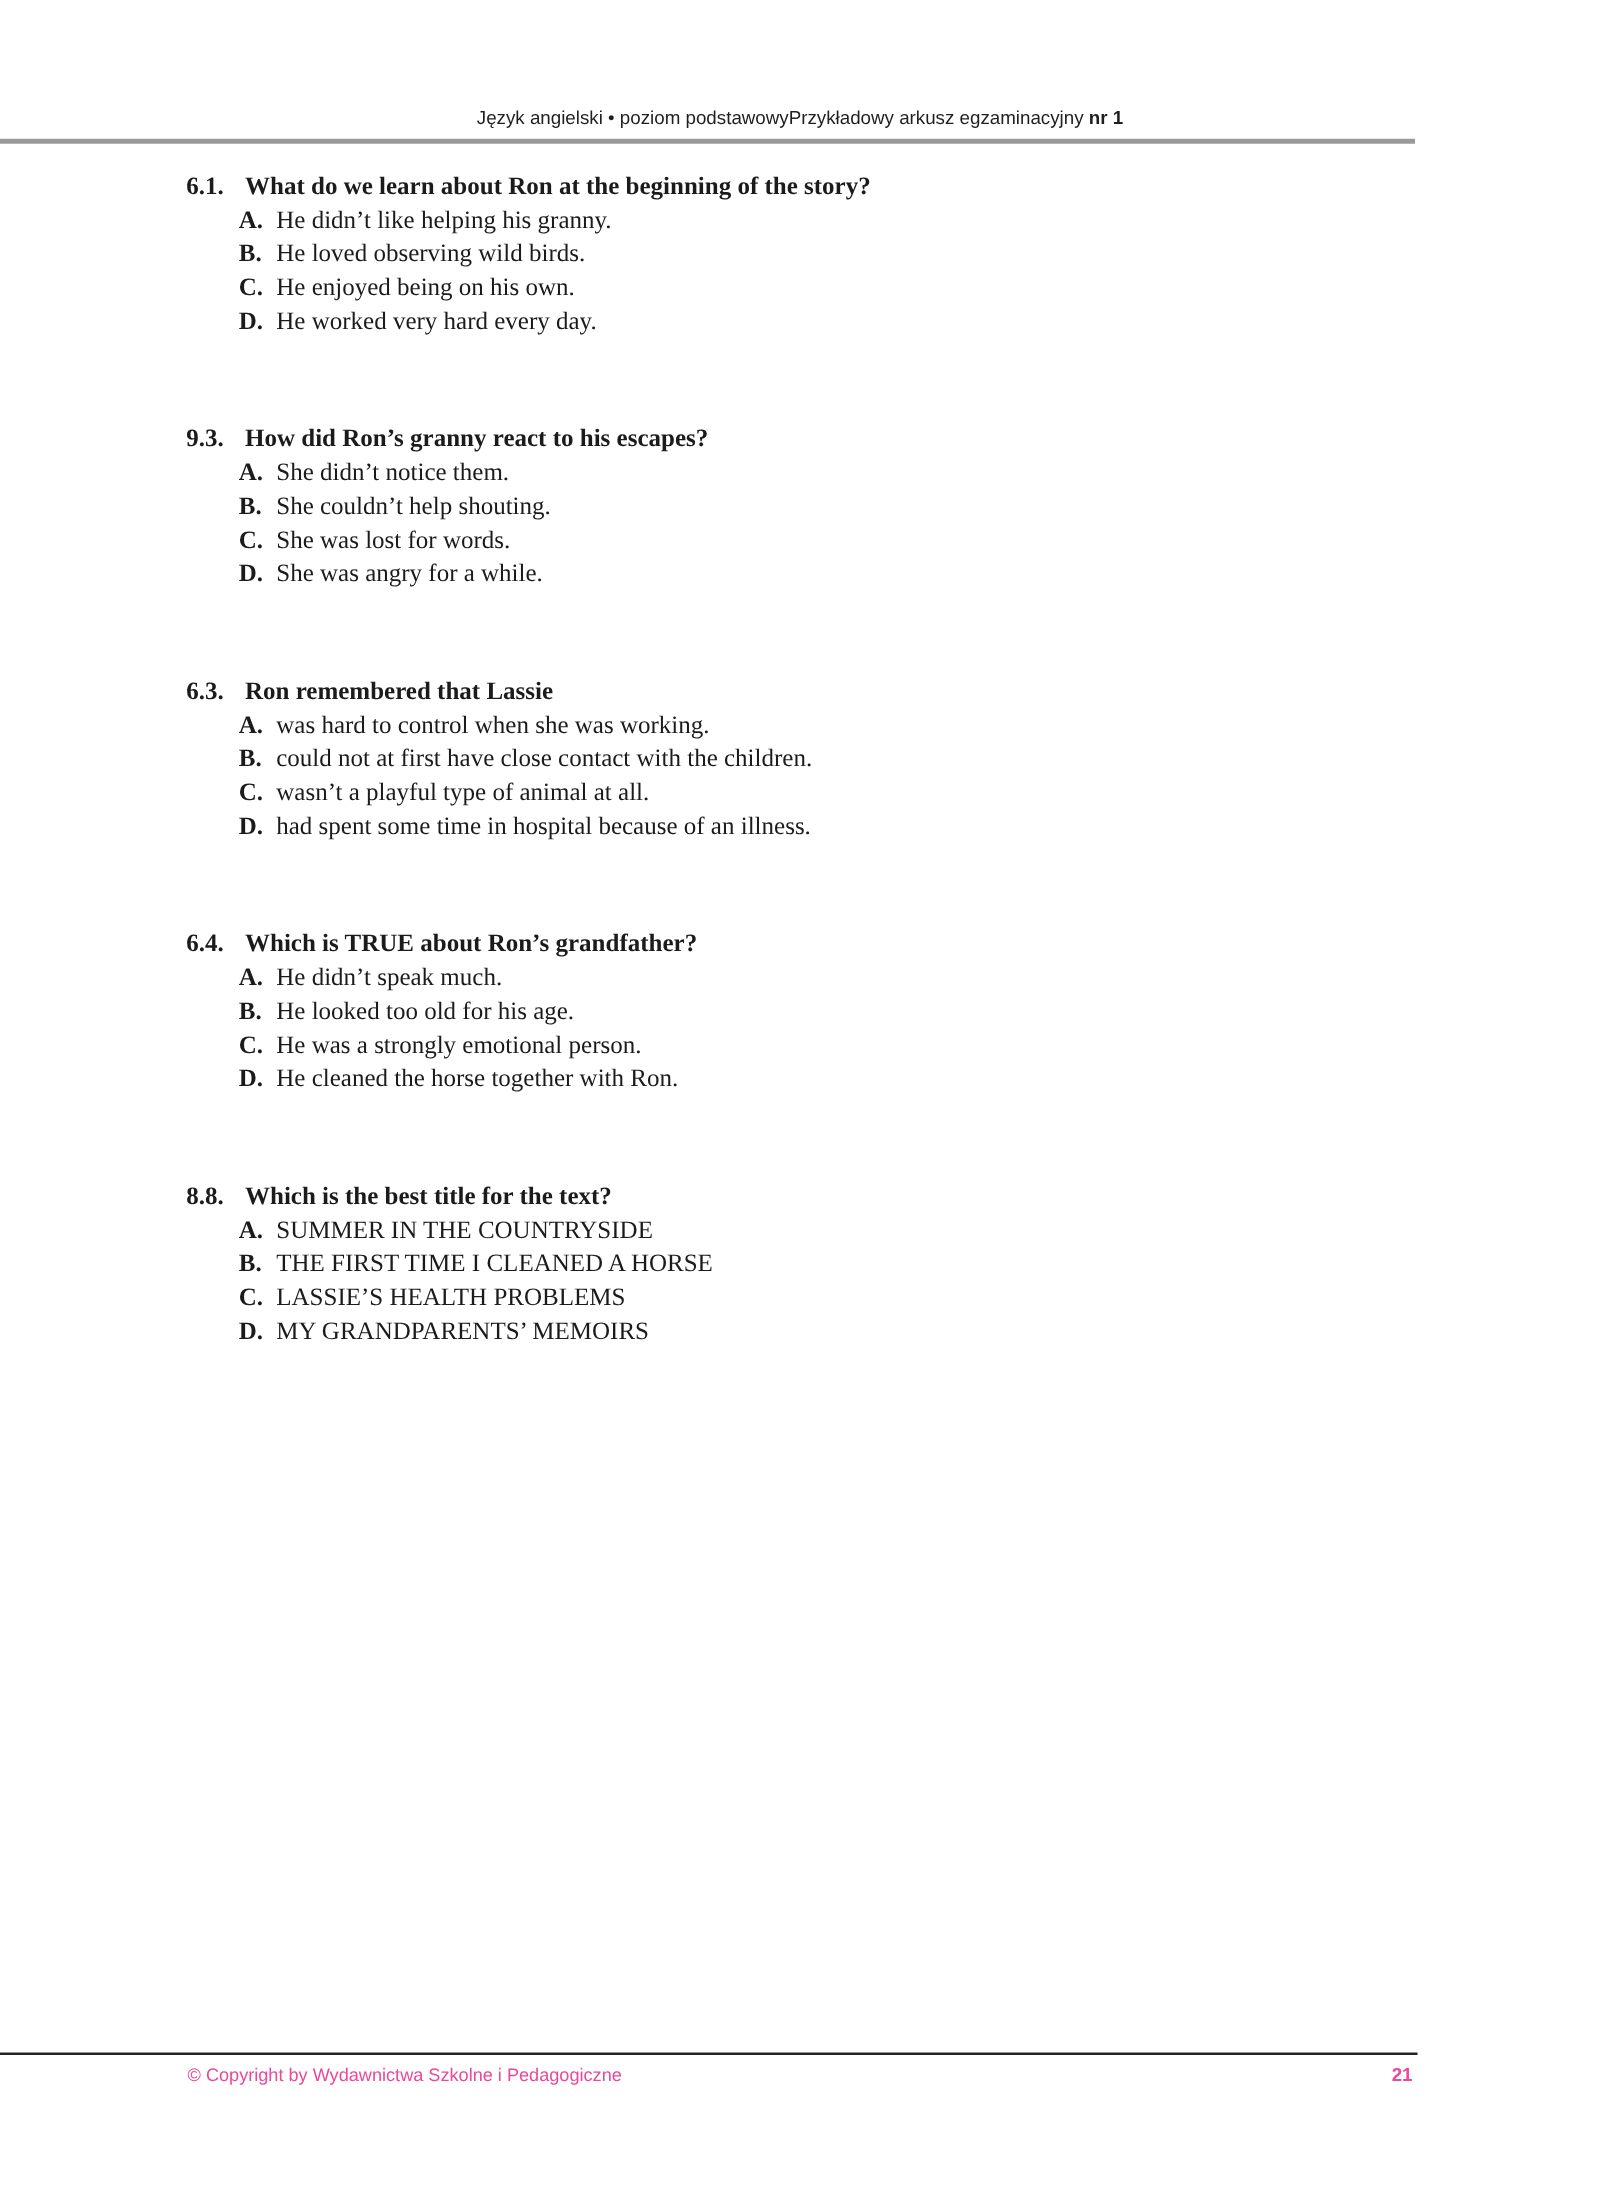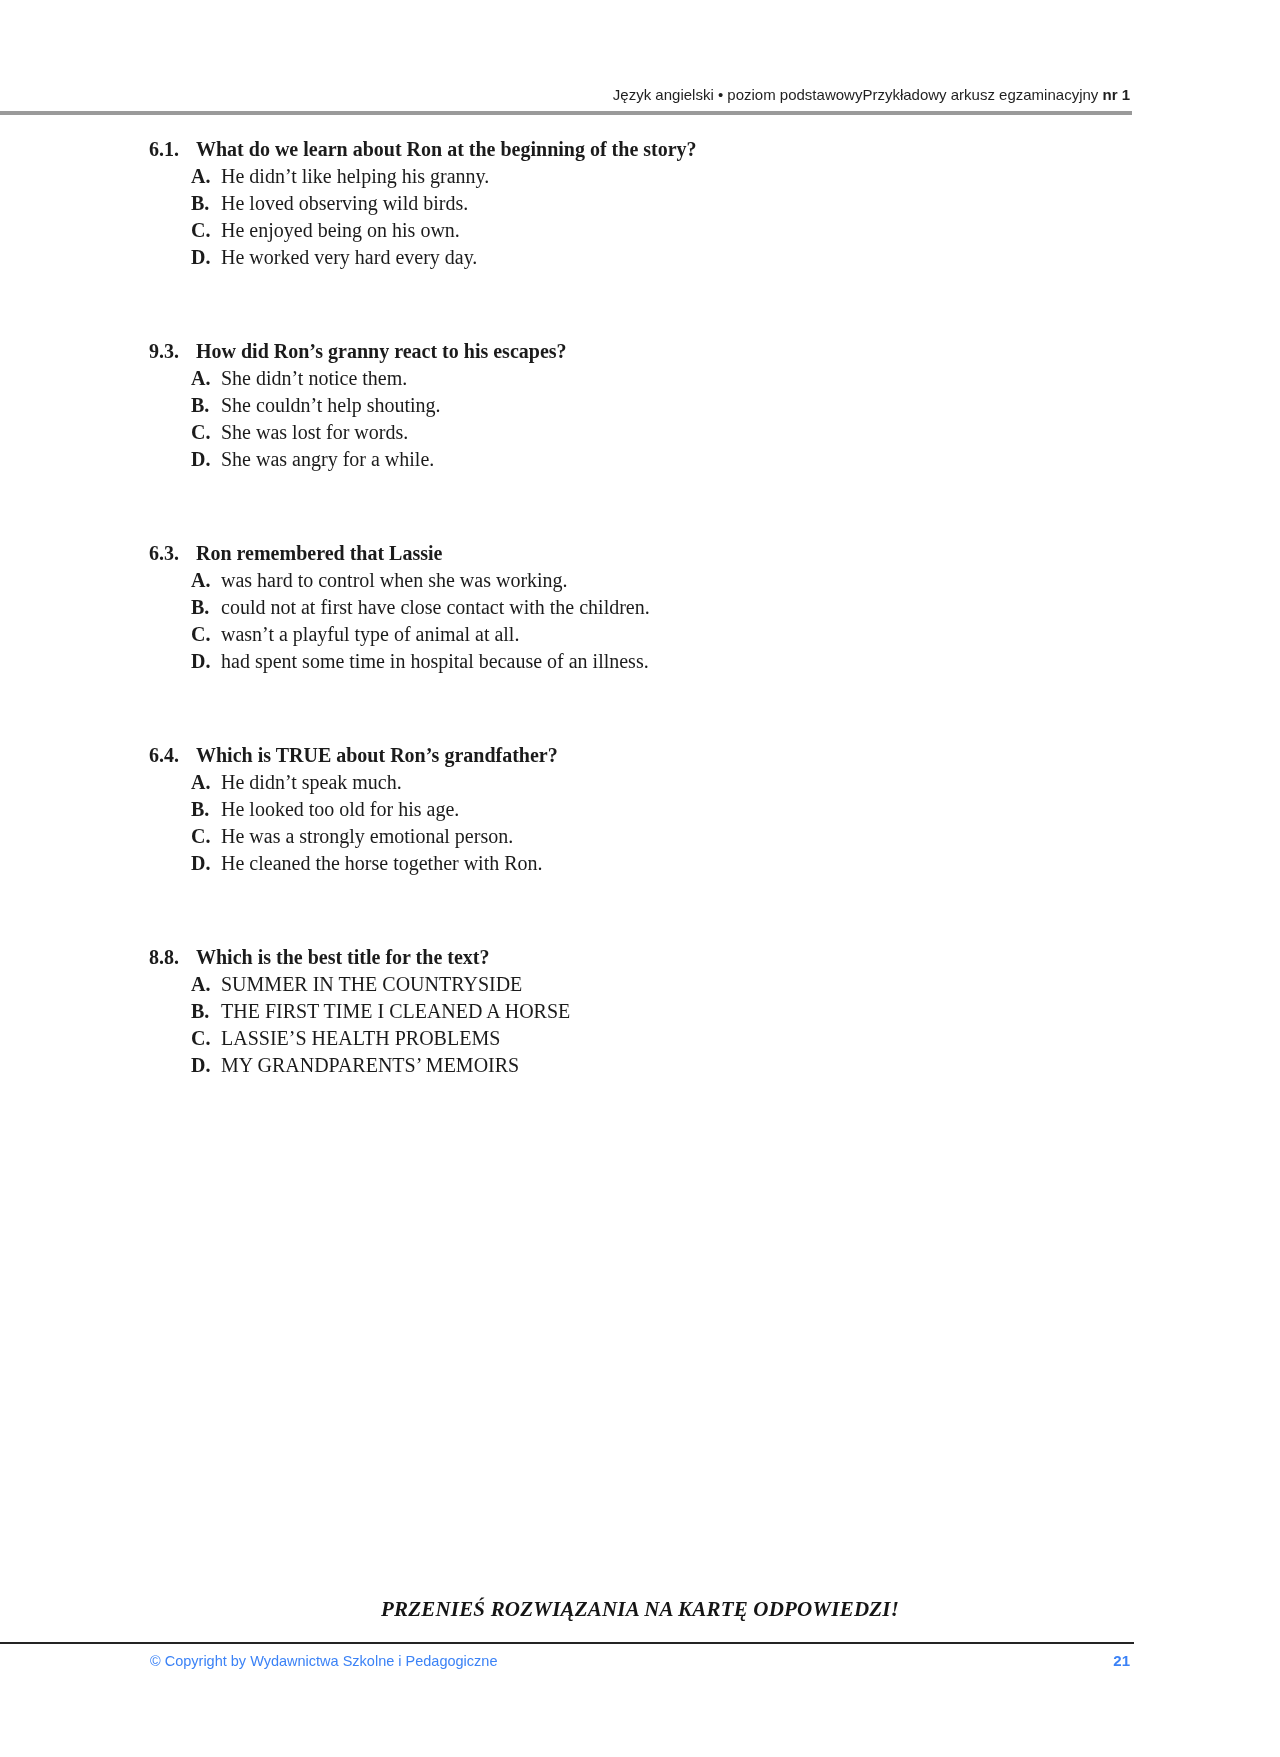--- a/index.html
+++ b/index.html
@@ -9,21 +9,21 @@
     margin:0 auto;
     background:#ffffff;
     font-family:"Liberation Serif", serif;
     color:#1b1b1b;
     overflow:hidden;
   }
 
   
   .header-row {
     position:absolute; top:86px; left:150px; right:150px;
-    display:flex; justify-content:flex-end; align-items:baseline;
+    display:flex; justify-content:center; align-items:baseline;
     font-family:"Liberation Sans", sans-serif;
     font-size:15px; line-height:17px; color:#1f1f1f;
   }
   .header-right b { font-weight:bold; }
   .header-rule {
     position:absolute; top:111px; left:0;
     width:1132px; height:4px; background:#9a9a9a;
   }
 
   
@@ -51,21 +51,21 @@
 
   
   .footer-rule {
     position:absolute; top:1642px; left:0;
     width:1134px; height:2px; background:#242424;
   }
   .footer-row {
     position:absolute; top:1652px; left:150px; right:150px;
     display:flex; justify-content:space-between; align-items:baseline;
     font-family:"Liberation Sans", sans-serif;
-    font-size:14.5px; line-height:18px; color:#3b82f6;
+    font-size:14.5px; line-height:18px; color:#ec4899;
   }
   .footer-page { font-weight:bold; font-size:15px; }
 </style>
 </head>
 <body>
 
 <div class="page">
 
   <div class="header-row">
     <span class="header-left">Język angielski • poziom podstawowy</span>
@@ -195,21 +195,20 @@
         </div>
         <div class="option">
           <span class="opt-letter">D.</span>
           <span class="opt-text">MY GRANDPARENTS’ MEMOIRS</span>
         </div>
       </div>
     </section>
 
   </div>
 
-  <div class="transfer-note">PRZENIEŚ ROZWIĄZANIA NA KARTĘ ODPOWIEDZI!</div>
 
   <div class="footer-rule"></div>
   <div class="footer-row">
     <span class="footer-copyright">© Copyright by Wydawnictwa Szkolne i Pedagogiczne</span>
     <span class="footer-page">21</span>
   </div>
 
 </div>
 
 </body></html>

